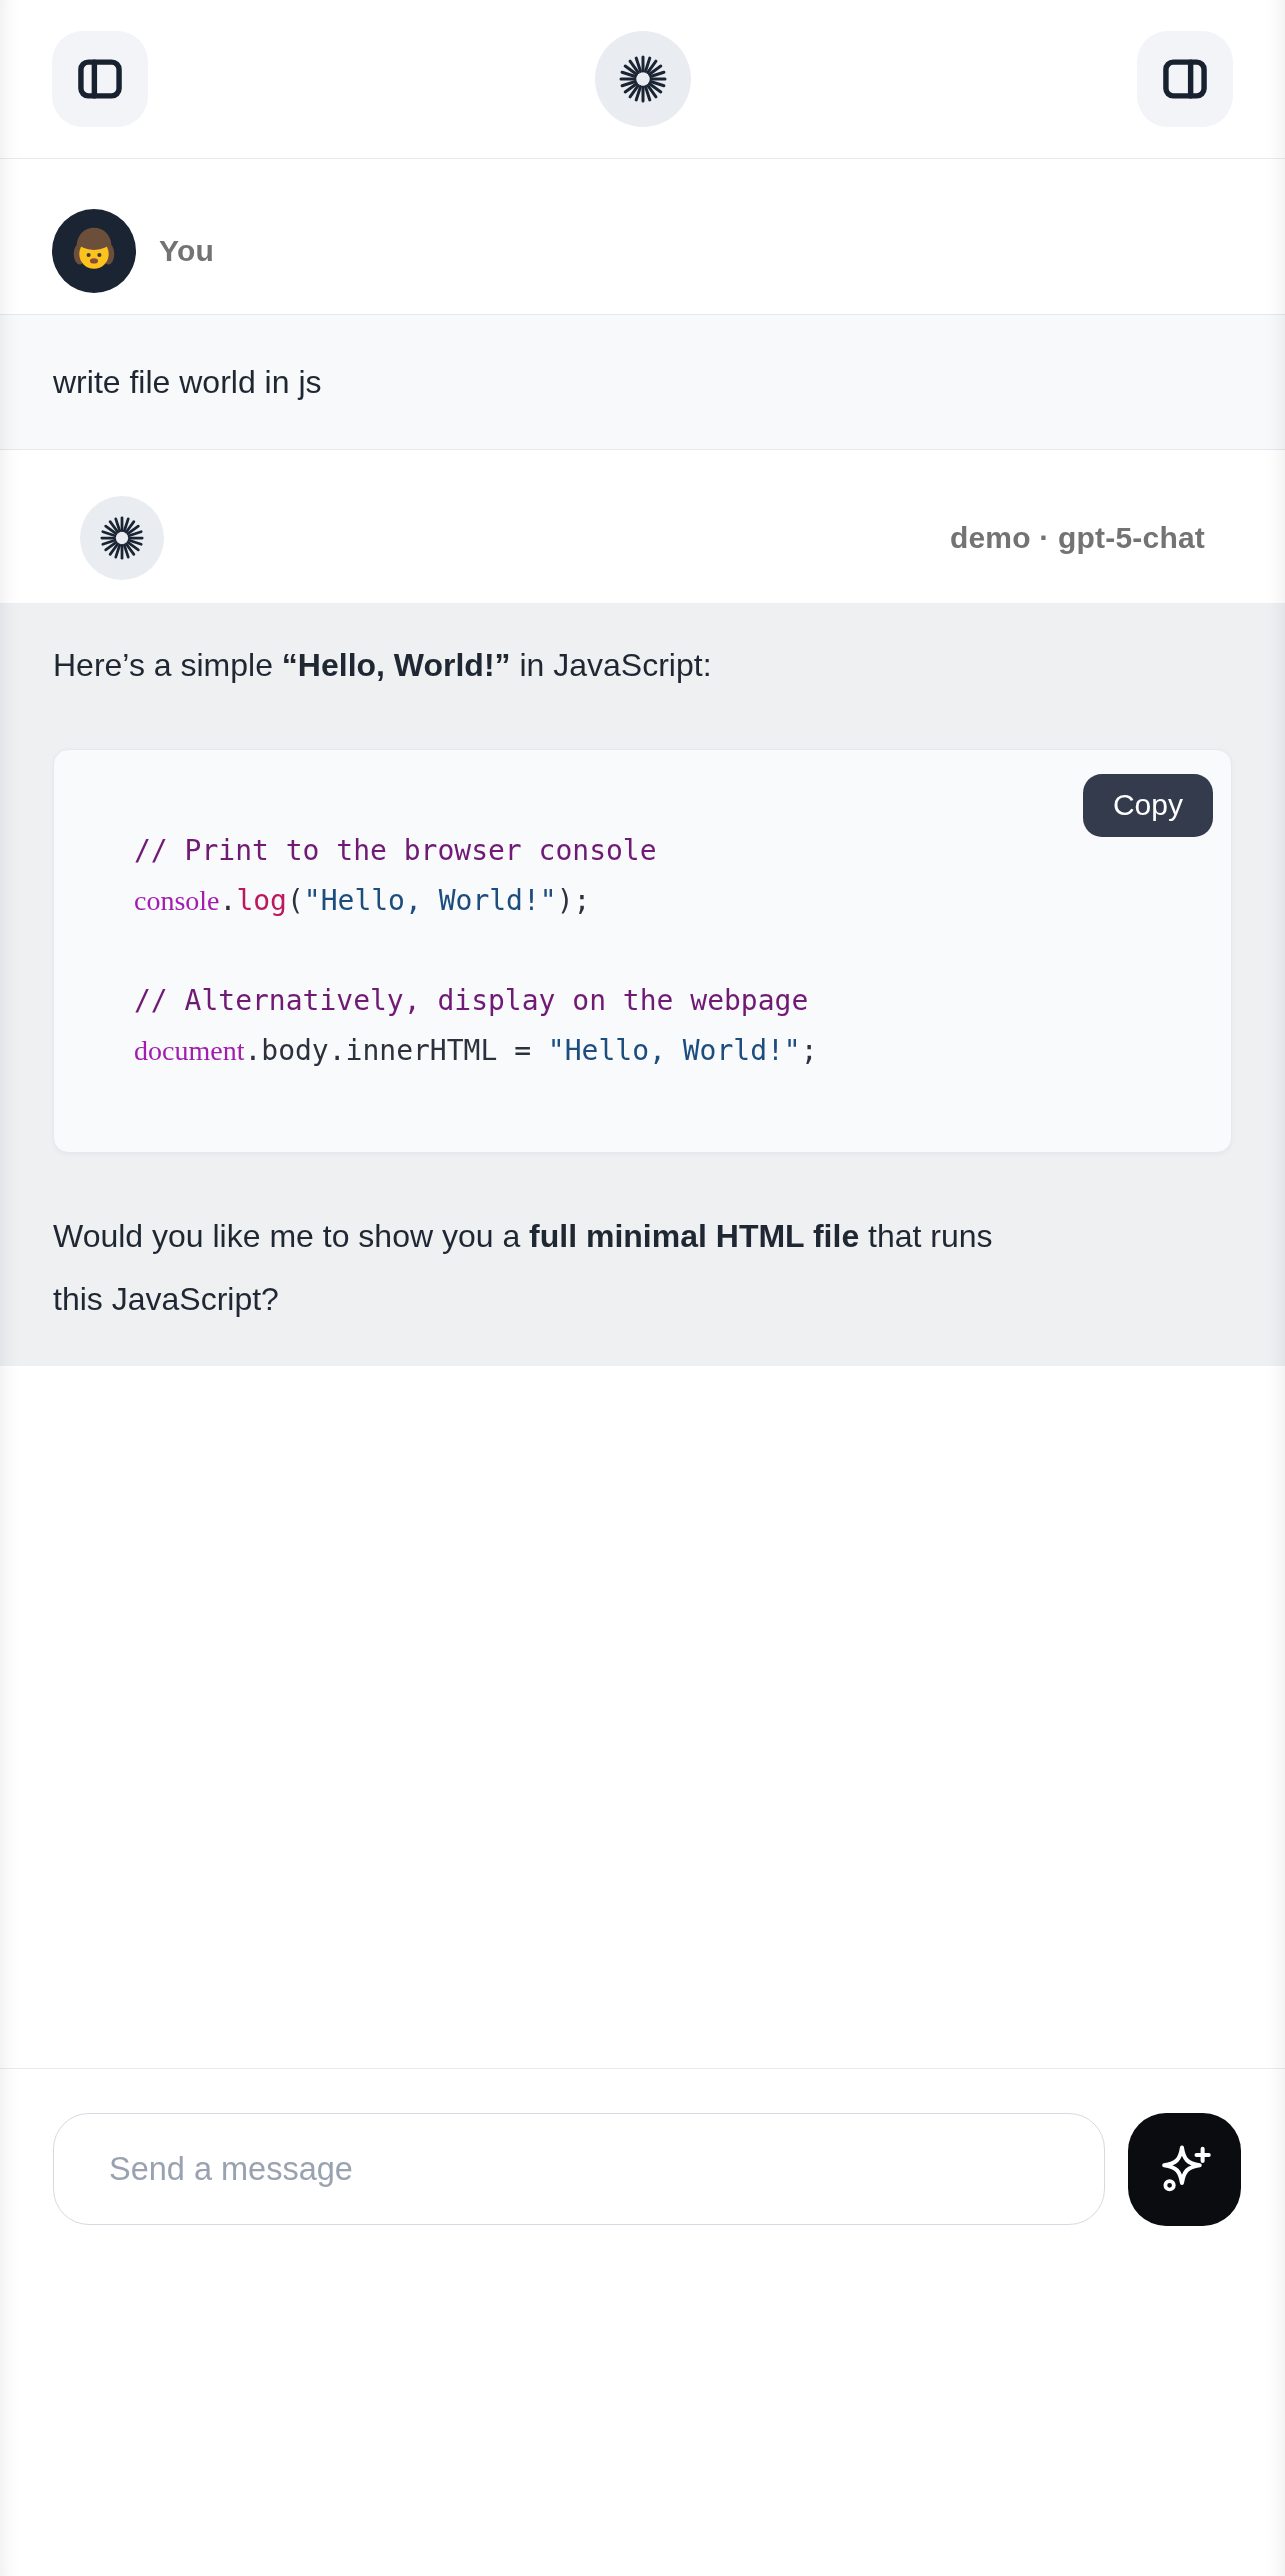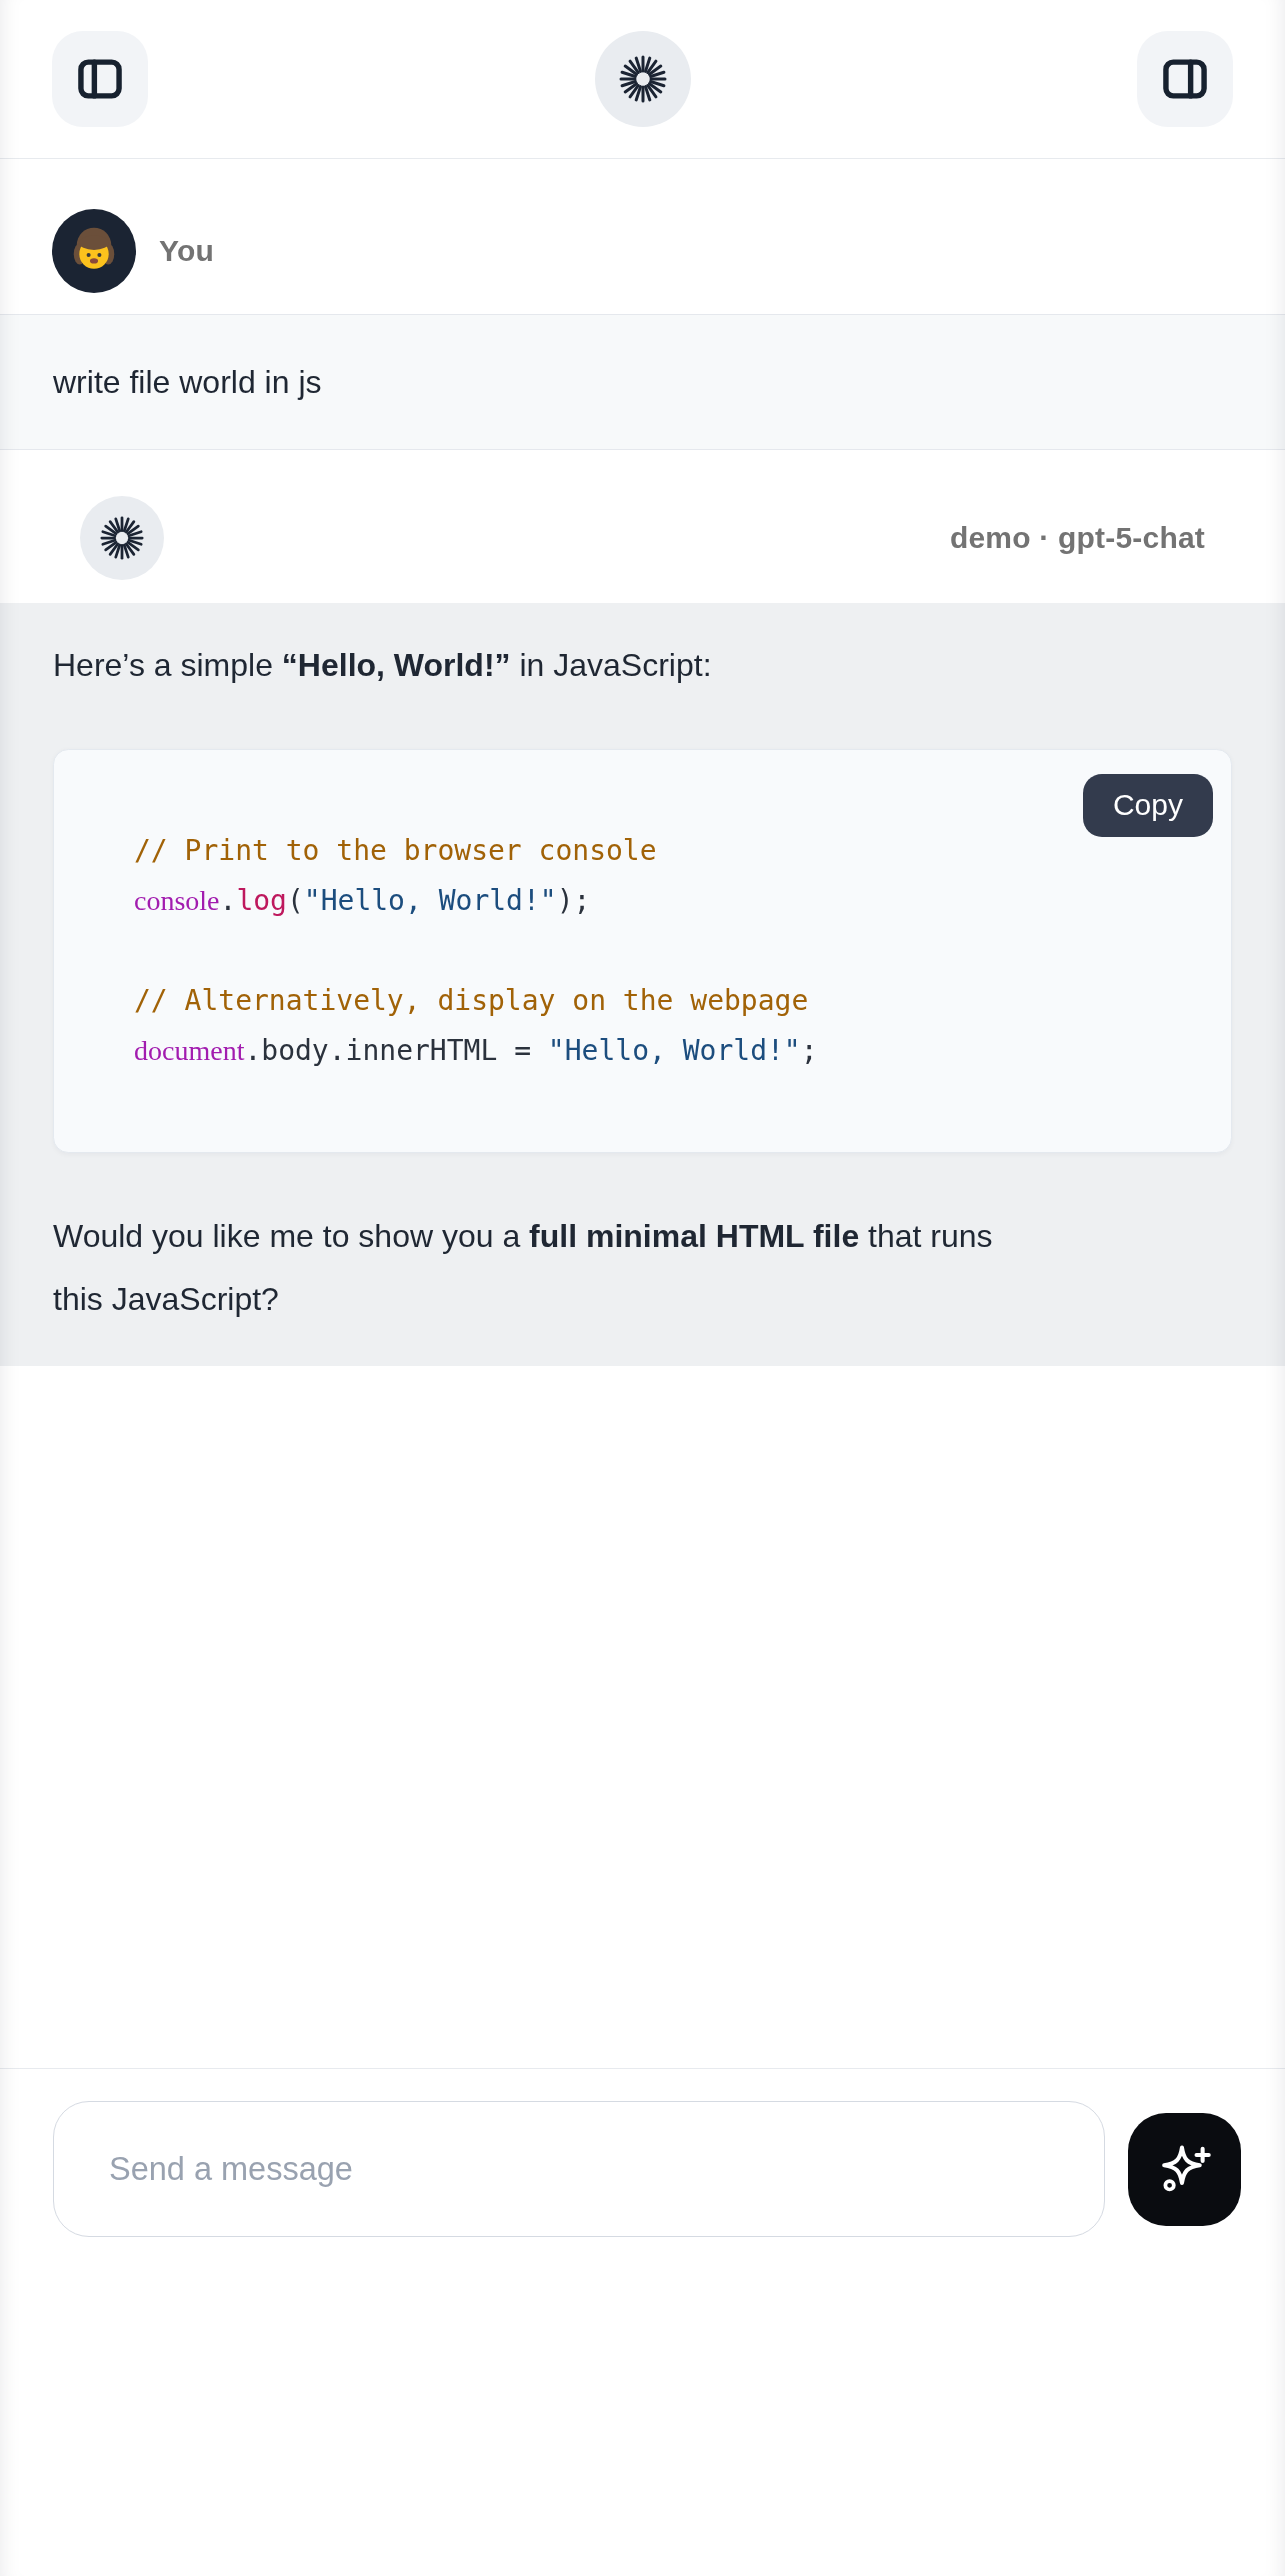--- a/index.html
+++ b/index.html
@@ -60,21 +60,21 @@
   .codebox{
     position:relative;margin-top:52px;
     background:#f8fafc;border:1.9px solid #e4e9ef;border-radius:15.3px;
     padding:76px 38px 76px 80px;box-sizing:border-box;
     box-shadow:0 1.9px 5.7px rgba(15,23,42,.04);
   }
   .codebox pre{
     margin:0;font-family:"DejaVu Sans Mono","Liberation Mono",monospace;
     font-size:28px;line-height:50px;color:#2b323d;white-space:pre;
   }
-  .tok-comment{color:#a16207;}
+  .tok-comment{color:#701a75;}
   .tok-red{color:#a21caf;font-family:Liberation Serif, serif;}
   .tok-purple{color:#be185d;}
   .tok-navy{color:#1c4d7e;}
   .tok-plain{color:#2b323d;}
   .copy-btn{
     position:absolute;top:24px;right:18px;
     background:#333b4d;color:#ffffff;border:none;cursor:pointer;
     font-family:"Liberation Sans","DejaVu Sans",sans-serif;
     font-size:30px;padding:14.3px 30px;border-radius:19px;
   }
@@ -85,21 +85,21 @@
   .hand-icon{vertical-align:-7.6px;margin-right:11.5px;}
 
   
   .spacer{height:702px;background:#ffffff;}
   .composer{
     height:207px;box-sizing:border-box;border-top:1.9px solid #e7eaee;
     display:flex;align-items:center;background:#ffffff;
     padding:0 44px 5.7px 53px;
   }
   .composer input{
-    flex:1;height:136px;box-sizing:border-box;
+    flex:1;height:112px;box-sizing:border-box;
     border:1.9px solid #d5dae2;border-radius:36px;background:#ffffff;
     font-family:"Liberation Sans","DejaVu Sans",sans-serif;
     font-size:32.5px;color:#1f2733;padding:0 38px 0 55px;outline:none;
     margin-right:23px;
   }
   .composer input::placeholder{color:#99a2b0;}
   .send-btn{
     width:113px;height:113px;border:none;cursor:pointer;
     background:#0a0c10;border-radius:38px;
     display:flex;align-items:center;justify-content:center;flex:0 0 auto;

